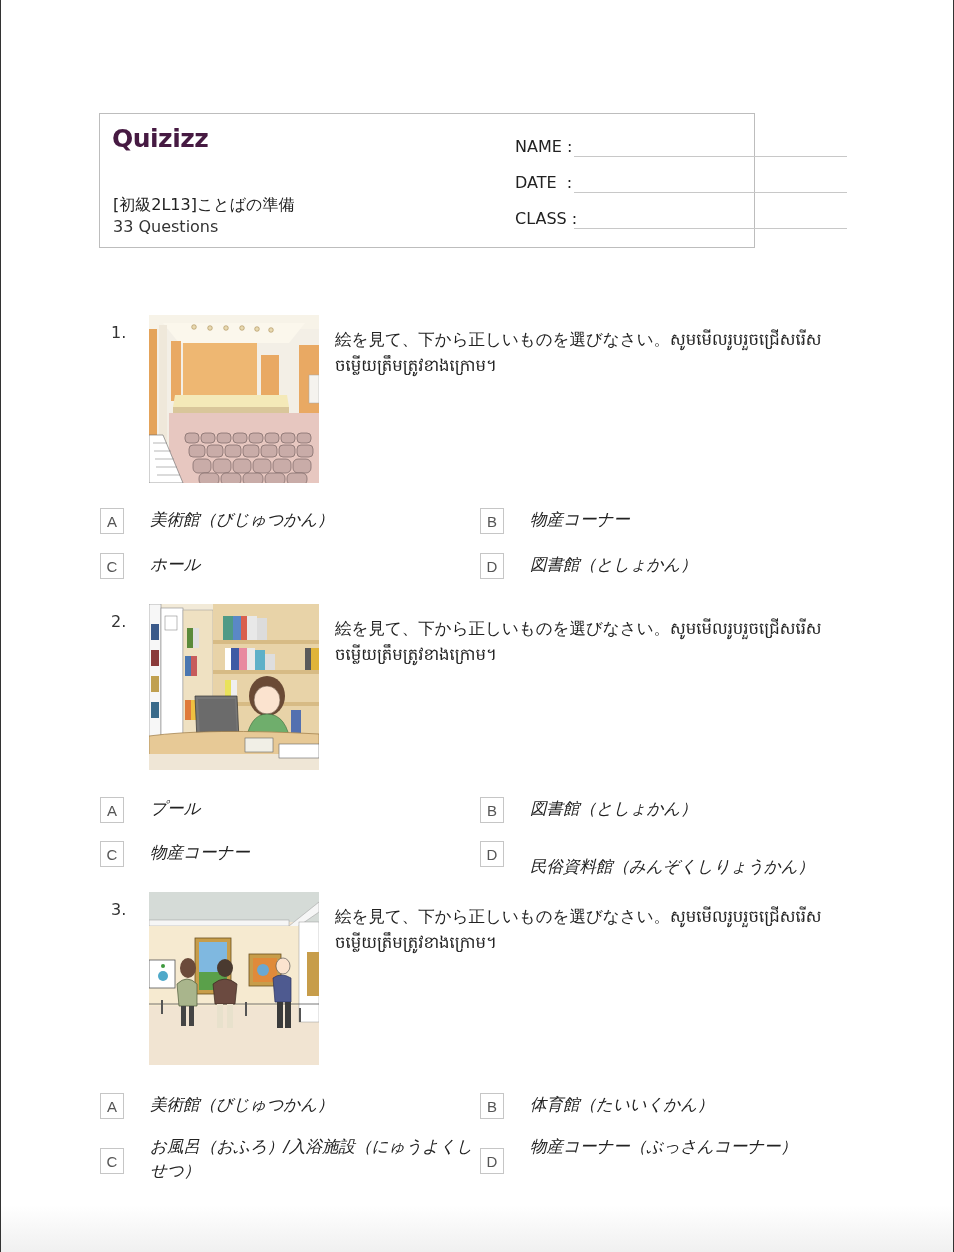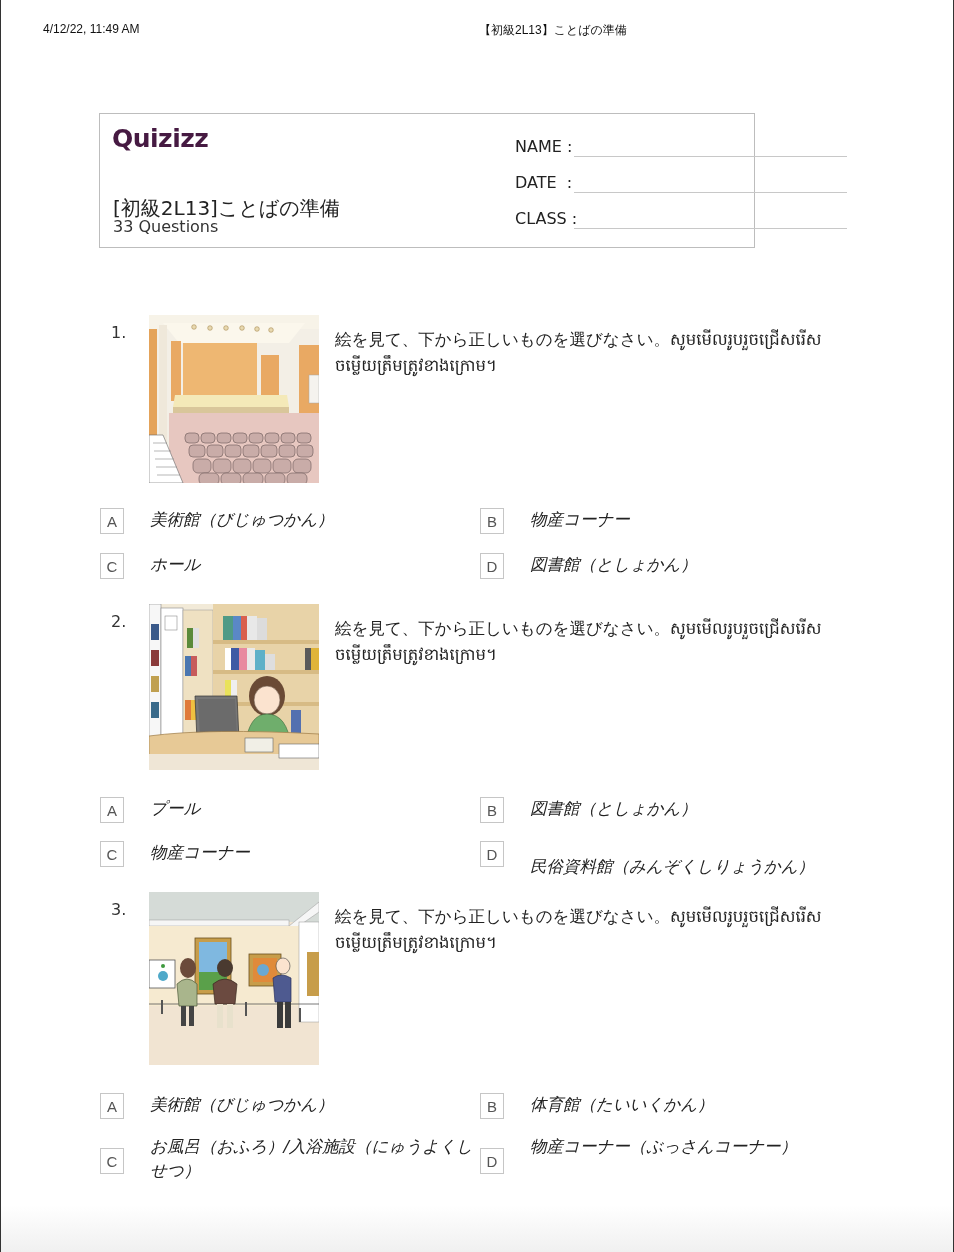--- a/index.html
+++ b/index.html
@@ -24,21 +24,21 @@
     .header-card {
       position: absolute; left: 98px; top: 113px; width: 656px; height: 135px;
       border: 1px solid #bdbdbd; background: #fff;
     }
     .logo {
       position: absolute; left: 12px; top: 10px;
       font-family: "DejaVu Sans", sans-serif; font-weight: bold;
       font-size: 25px; letter-spacing: -0.5px; color: #461a42;
     }
     .quiz-title {
-      position: absolute; left: 13px; top: 81px; font-size: 20px; color: #222;
+      position: absolute; left: 13px; top: 81px; font-size: 16px; color: #222;
     }
     .quiz-count {
       position: absolute; left: 13px; top: 103px; font-size: 16px; color: #333;
     }
     .fields { position: absolute; left: 415px; top: 20px; width: 332px; }
     .field-row { position: relative; height: 36px; }
     .field-label {
       position: absolute; left: 0; top: 3px; font-size: 16px; color: #222; white-space: pre;
     }
     .field-line {
@@ -68,24 +68,20 @@
     .opt-text {
       position: absolute; left: 50px; top: 0px; font-size: 16.5px; color: #222;
       line-height: 24px; width: 330px; font-style: italic;
     }
   </style>
 </head>
 <body>
 
 <div class="page-frame">
 
-  <div class="print-header">
-    <span class="print-date">4/12/22, 11:49 AM</span>
-    <span class="print-title">【初級2L13】ことばの準備</span>
-  </div>
 
   <div class="header-card">
     <div class="logo">Quizizz</div>
     <div class="quiz-title">[初級2L13]ことばの準備</div>
     <div class="quiz-count">33 Questions</div>
     <div class="fields">
       <div class="field-row">
         <span class="field-label">NAME :</span>
         <span class="field-line"></span>
       </div>

